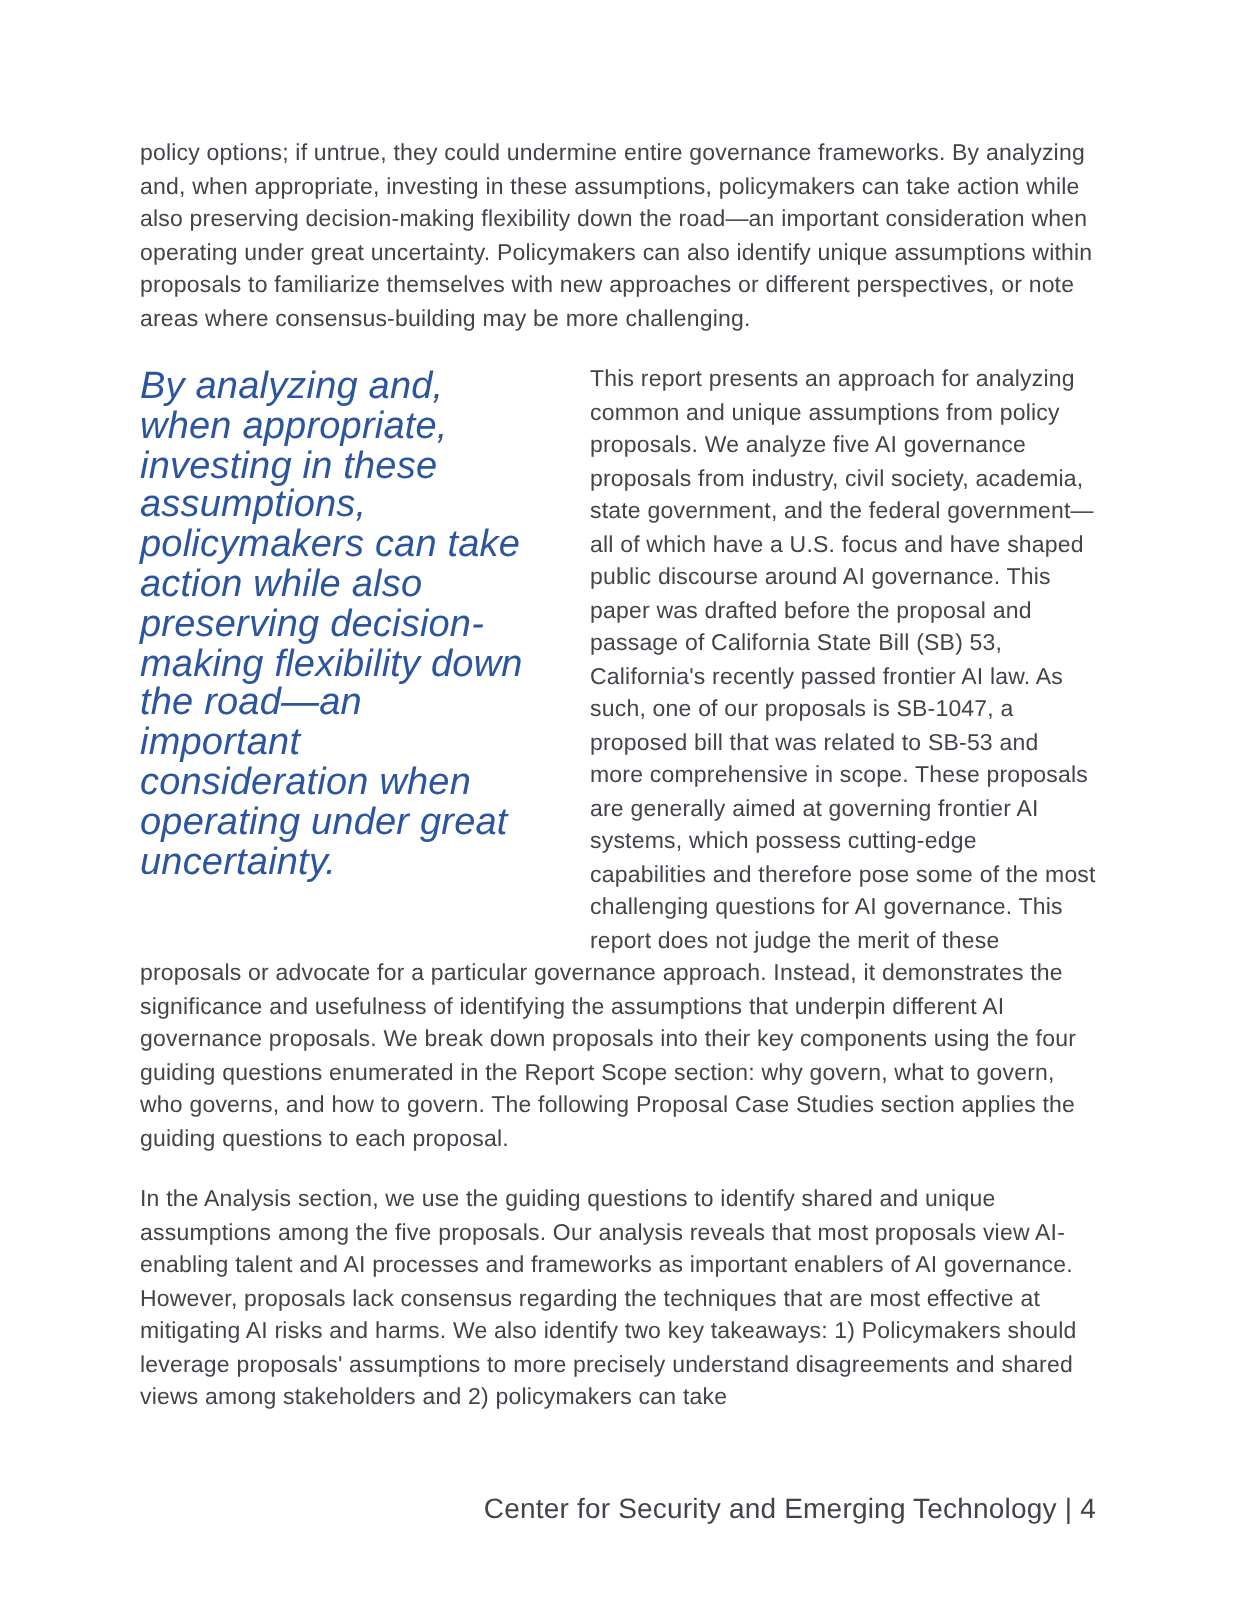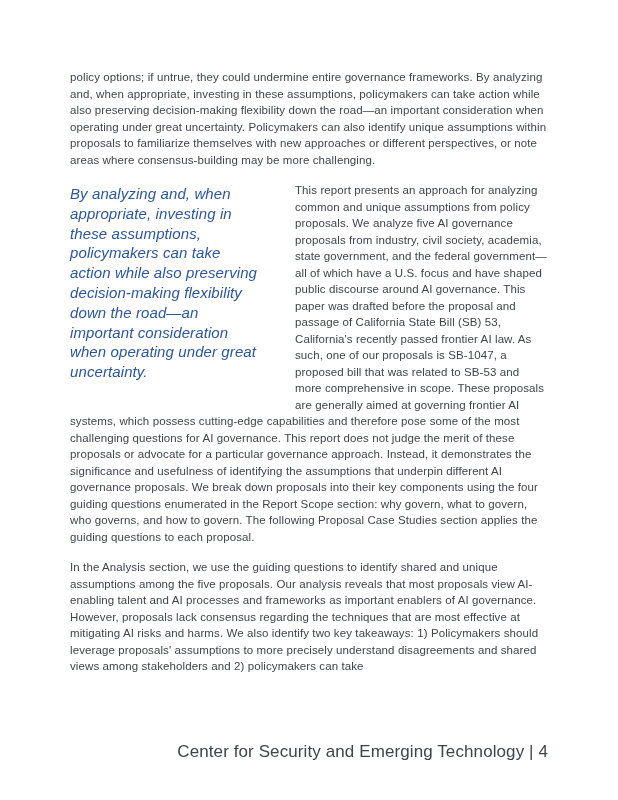--- a/index.html
+++ b/index.html
@@ -31,34 +31,34 @@
   .body-text b { font-weight: normal; }
 
   .para-spacer { height: 14px; }
 
   .pull-quote {
     float: left;
     width: 193px;
     margin-right: 32px;
     margin-top: 2px;
     margin-bottom: 24px;
-    font-size: 15px;
+    font-size: 19px;
     line-height: 19.8px;
     font-style: italic;
     color: var(--quote-color, #2b569e);
     letter-spacing: 0.1px;
   }
 
   .clearfix::after { content: ""; display: block; clear: both; }
 
   .footer {
     position: absolute;
     right: 70px;
     bottom: 38px;
-    font-size: 17px;
+    font-size: 14px;
     color: var(--body-color, #414449);
     letter-spacing: 0.1px;
   }
 </style>
 </head>
 <body>
 
 <div class="page">
   <div class="content">
 

